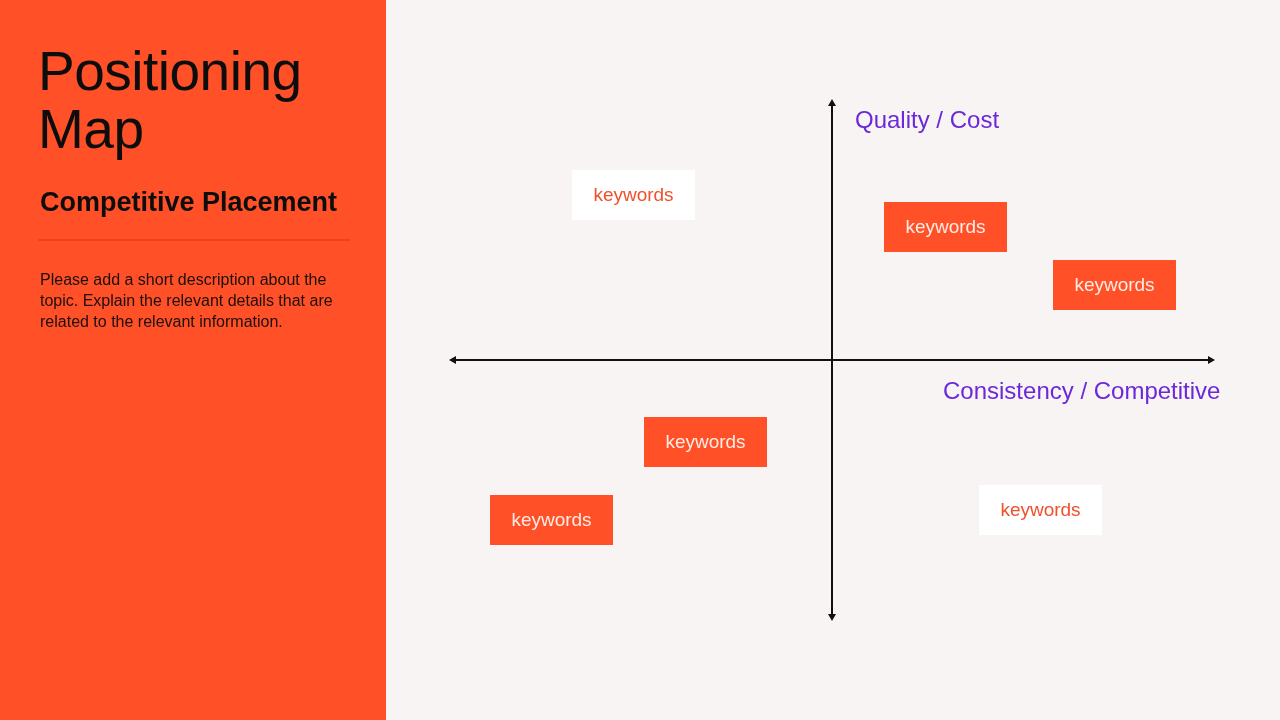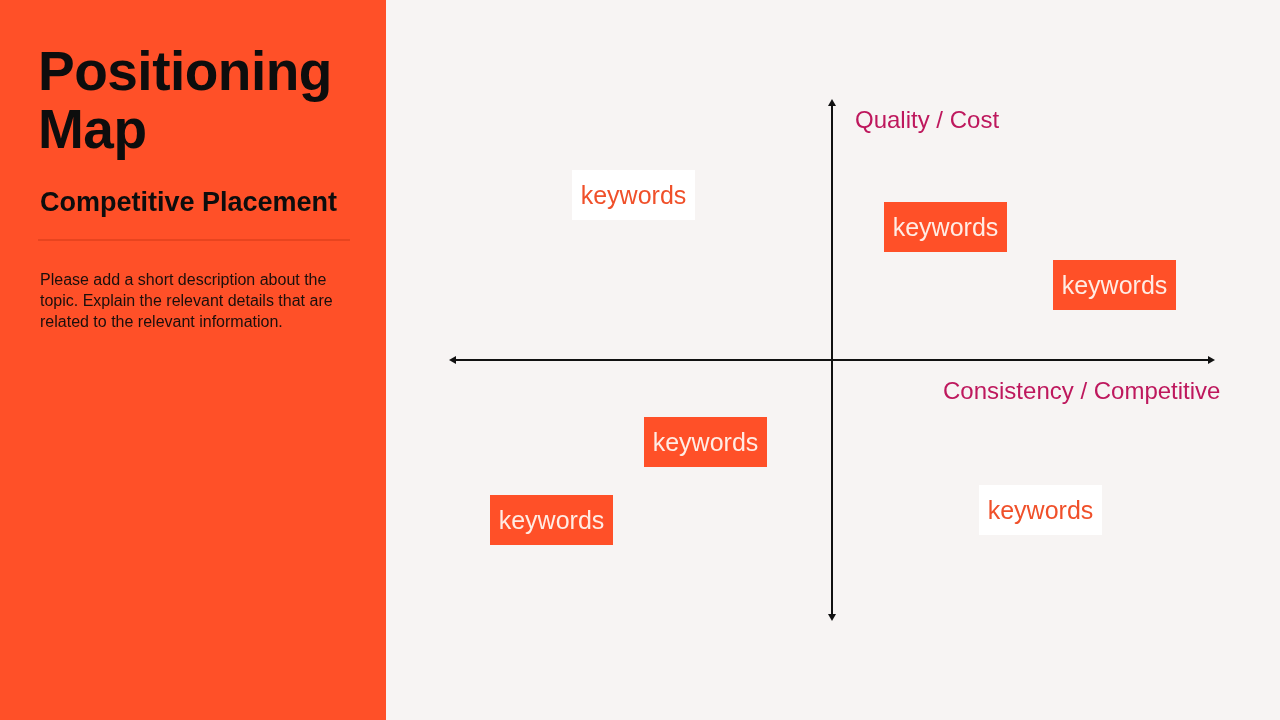--- a/index.html
+++ b/index.html
@@ -10,21 +10,21 @@
       font-family: "Liberation Sans", "DejaVu Sans", sans-serif;
     }
     .side-panel {
       position: absolute; left: 0; top: 0;
       width: 386px; height: 720px;
       background: #ff5028;
     }
     .title {
       position: absolute; left: 38px; top: 42px;
       font-size: 55px; line-height: 58px;
-      color: #0d0d0d; font-weight: 700;
+      color: #0d0d0d; font-weight: 400;
       letter-spacing: -0.5px;
       width: 330px;
     }
     .subtitle {
       position: absolute; left: 40px; top: 185px;
       font-size: 27px; line-height: 34px;
       color: #0d0d0d; font-weight: 700;
       white-space: nowrap;
     }
     .divider {
@@ -72,31 +72,31 @@
       border-right: 7px solid #111;
     }
     .arrow-right {
       left: 822px; top: 356px;
       border-top: 4px solid transparent;
       border-bottom: 4px solid transparent;
       border-left: 7px solid #111;
     }
     .axis-label {
       position: absolute;
-      color: #be185d;
+      color: #6d28d9;
       font-size: 24px; line-height: 28px;
       white-space: nowrap;
     }
     .label-y { left: 469px; top: 106px; }
     .label-x { left: 557px; top: 377px; }
     .kw {
       position: absolute;
       width: 123px; height: 50px;
       display: flex; align-items: center; justify-content: center;
-      font-size: 25px;
+      font-size: 19px;
     }
     .kw.filled { background: #ff5028; color: #ffece4; }
     .kw.outline { background: #ffffff; color: #f0502a; }
   </style>
 </head>
 <body>
 
 <div class="side-panel">
   <h1 class="title">Positioning Map</h1>
   <h2 class="subtitle">Competitive Placement</h2>

